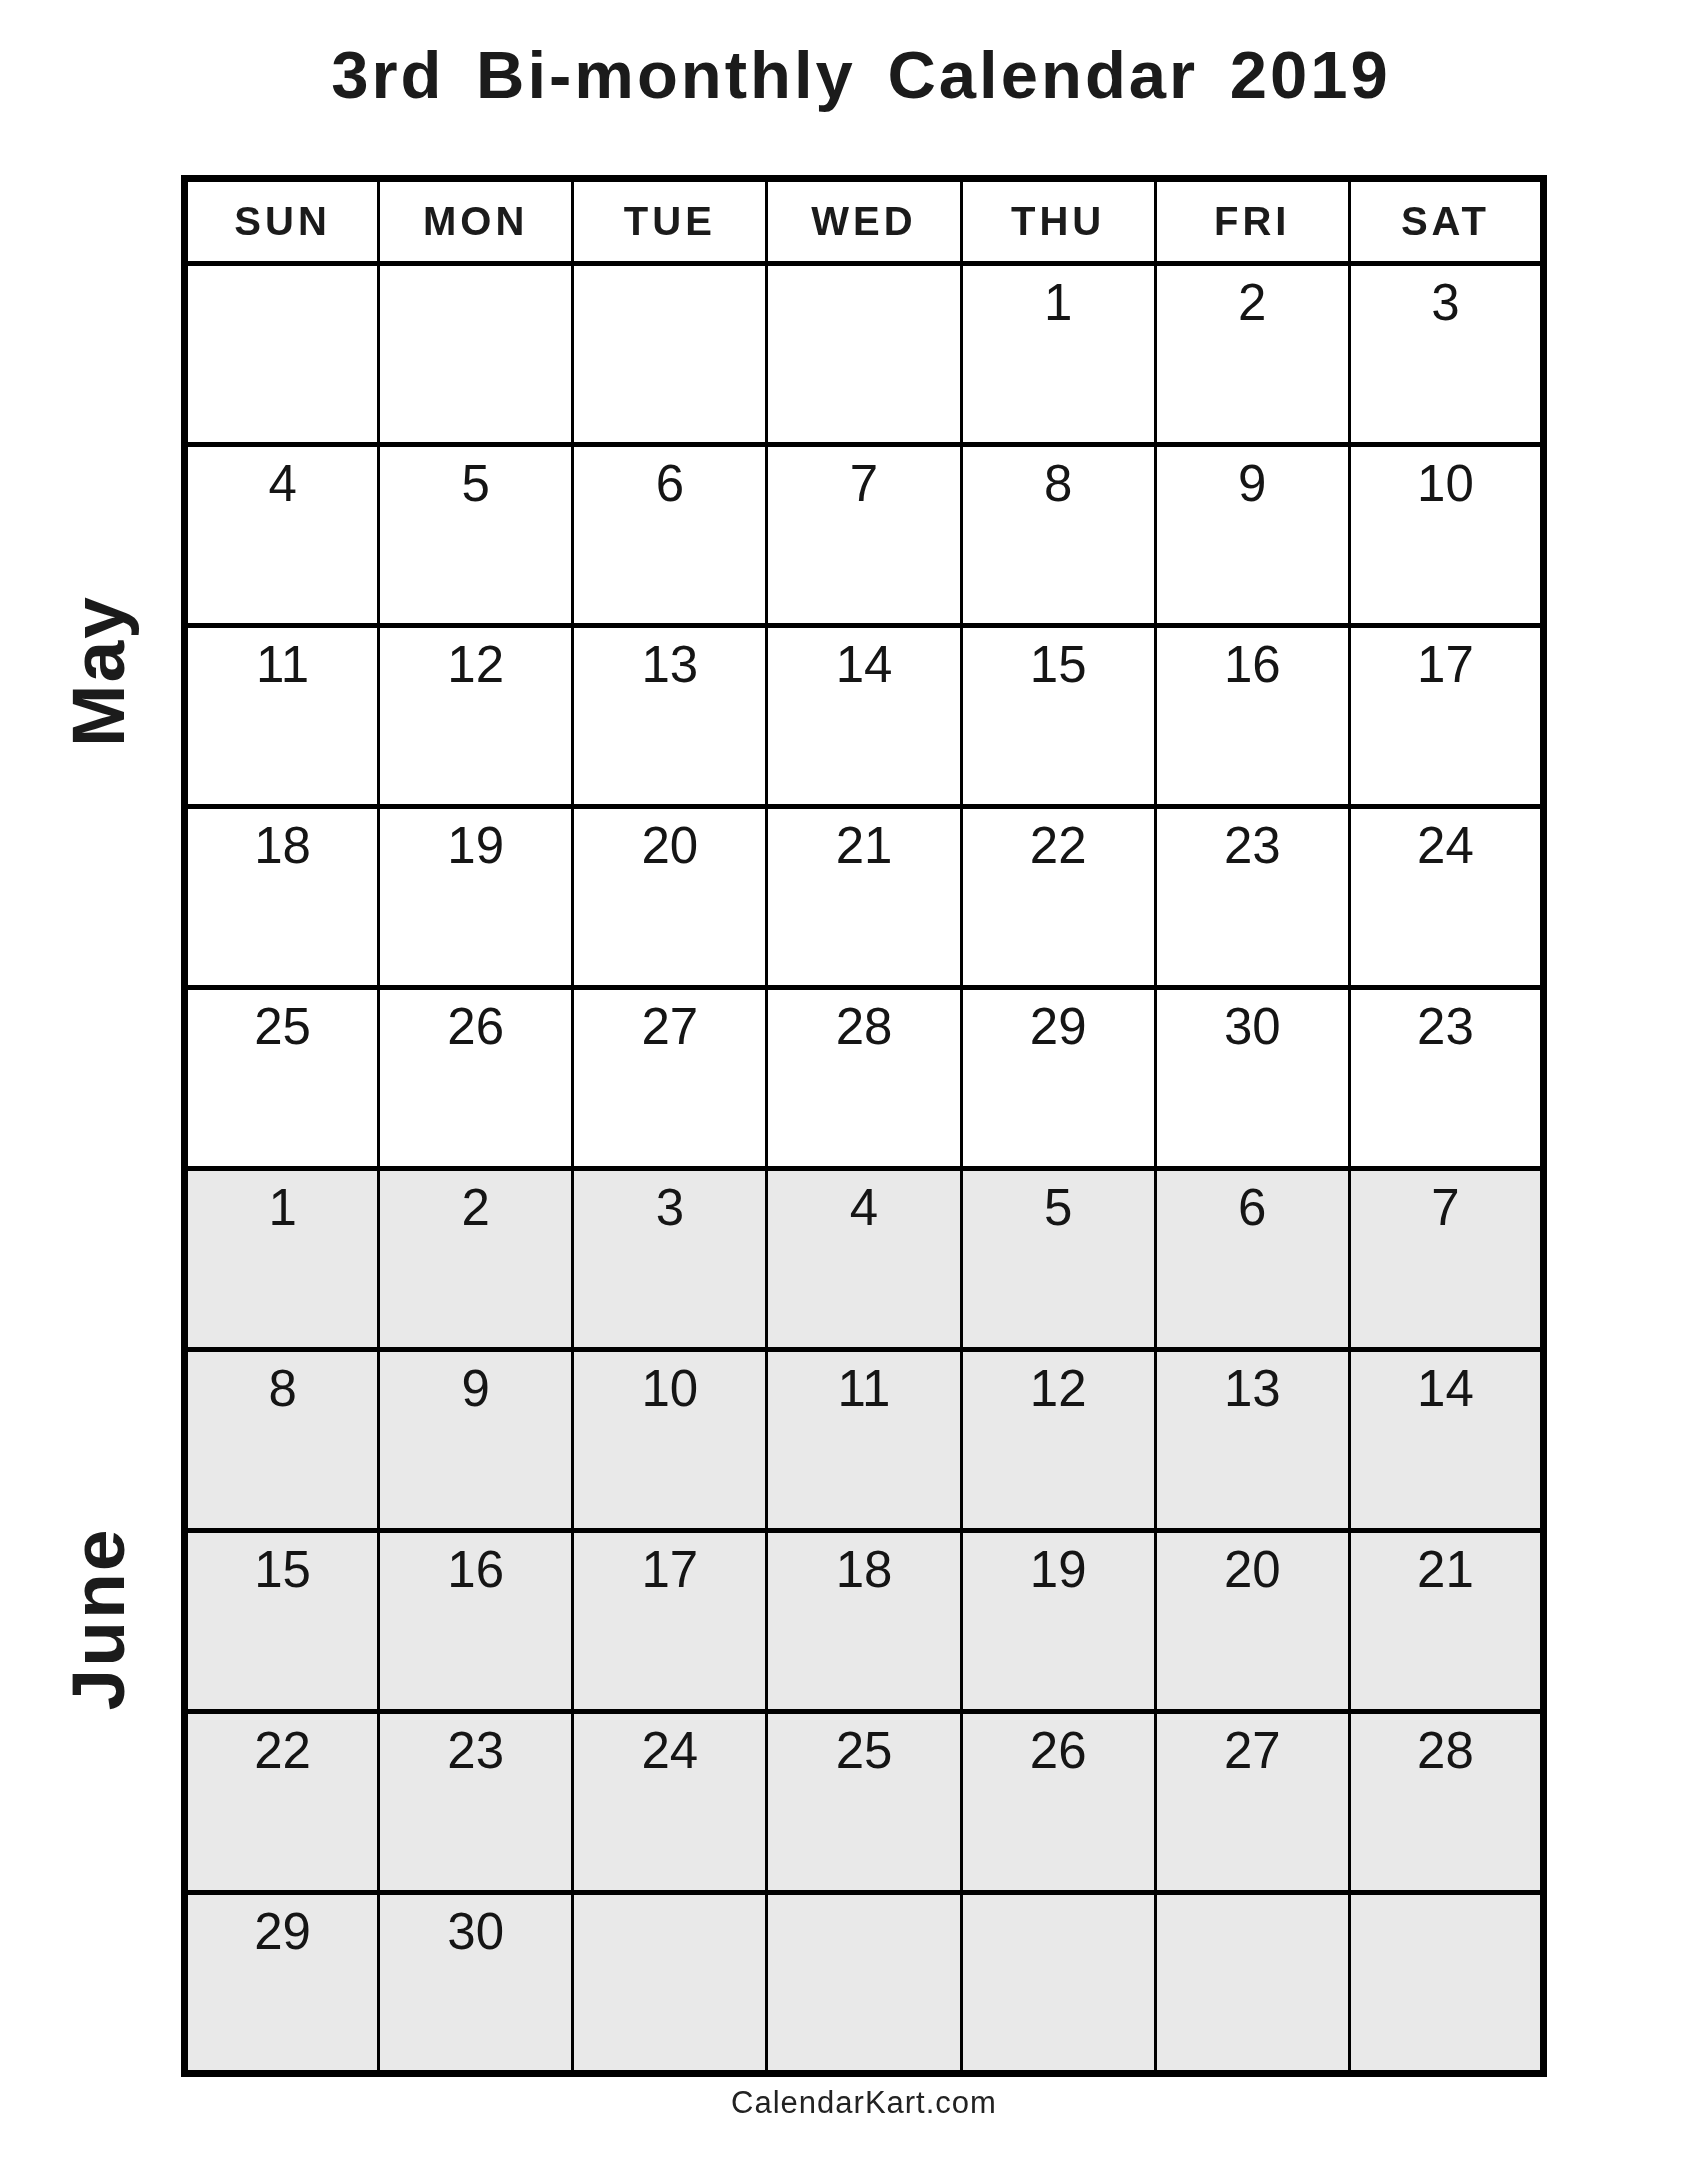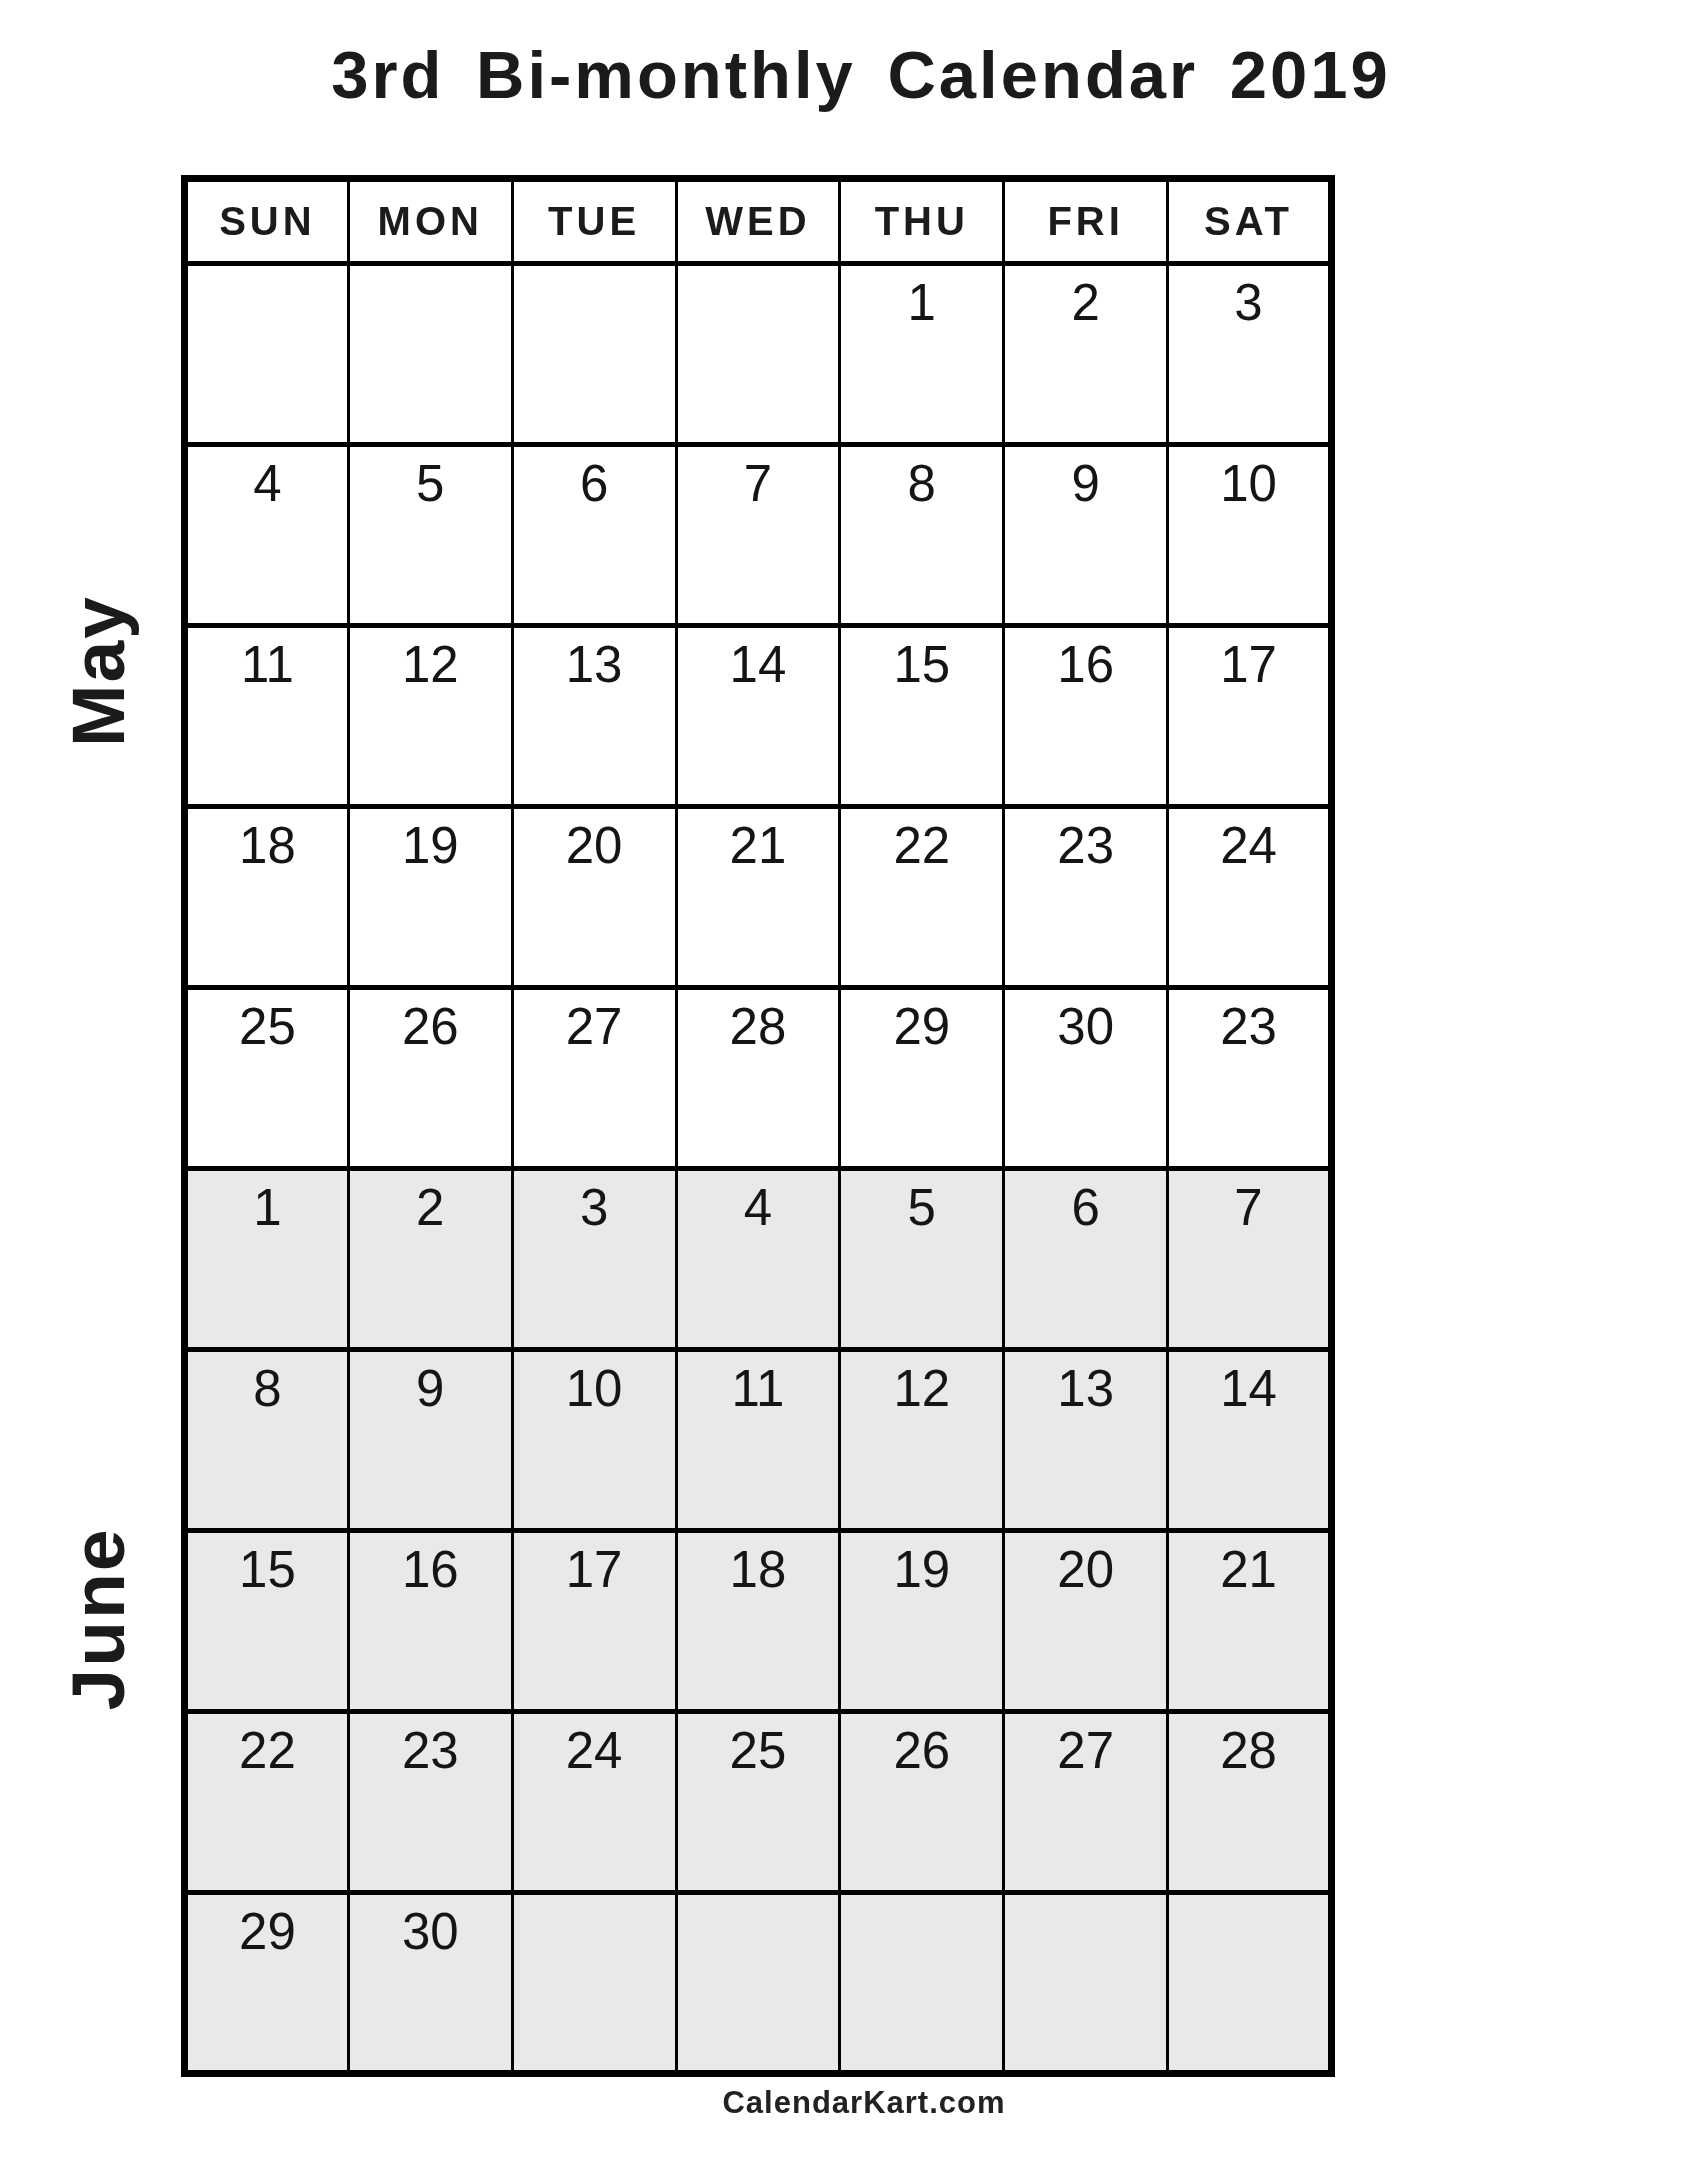--- a/index.html
+++ b/index.html
@@ -21,21 +21,21 @@
     font-weight: bold;
     letter-spacing: 3px;
     word-spacing: 10px;
     color: #1b1b1b;
     white-space: nowrap;
   }
   table.calendar {
     position: absolute;
     left: 181px;
     top: 175px;
-    width: 1154px;
+    width: 1366px;
     border-collapse: collapse;
     table-layout: fixed;
     border: 7px solid #000000;
   }
   table.calendar th, table.calendar td {
     border: 3px solid #000000;
     border-top-width: 5px;
     border-bottom-width: 5px;
   }
   table.calendar th {
@@ -78,21 +78,21 @@
   }
   .label-may  { top: 175px;  height: 991px; }
   .label-june { top: 1166px; height: 906px; }
   .page-footer {
     position: absolute;
     top: 2085px;
     left: 181px;
     width: 1366px;
     text-align: center;
     font-size: 31px;
-    font-weight: 700;
+    font-weight: 400;
     letter-spacing: 1px;
     color: #222222;
   }
 </style>
 </head>
 <body>
 
 <h1 class="page-title">3rd Bi-monthly Calendar 2019</h1>
 
 <div class="month-label label-may">

